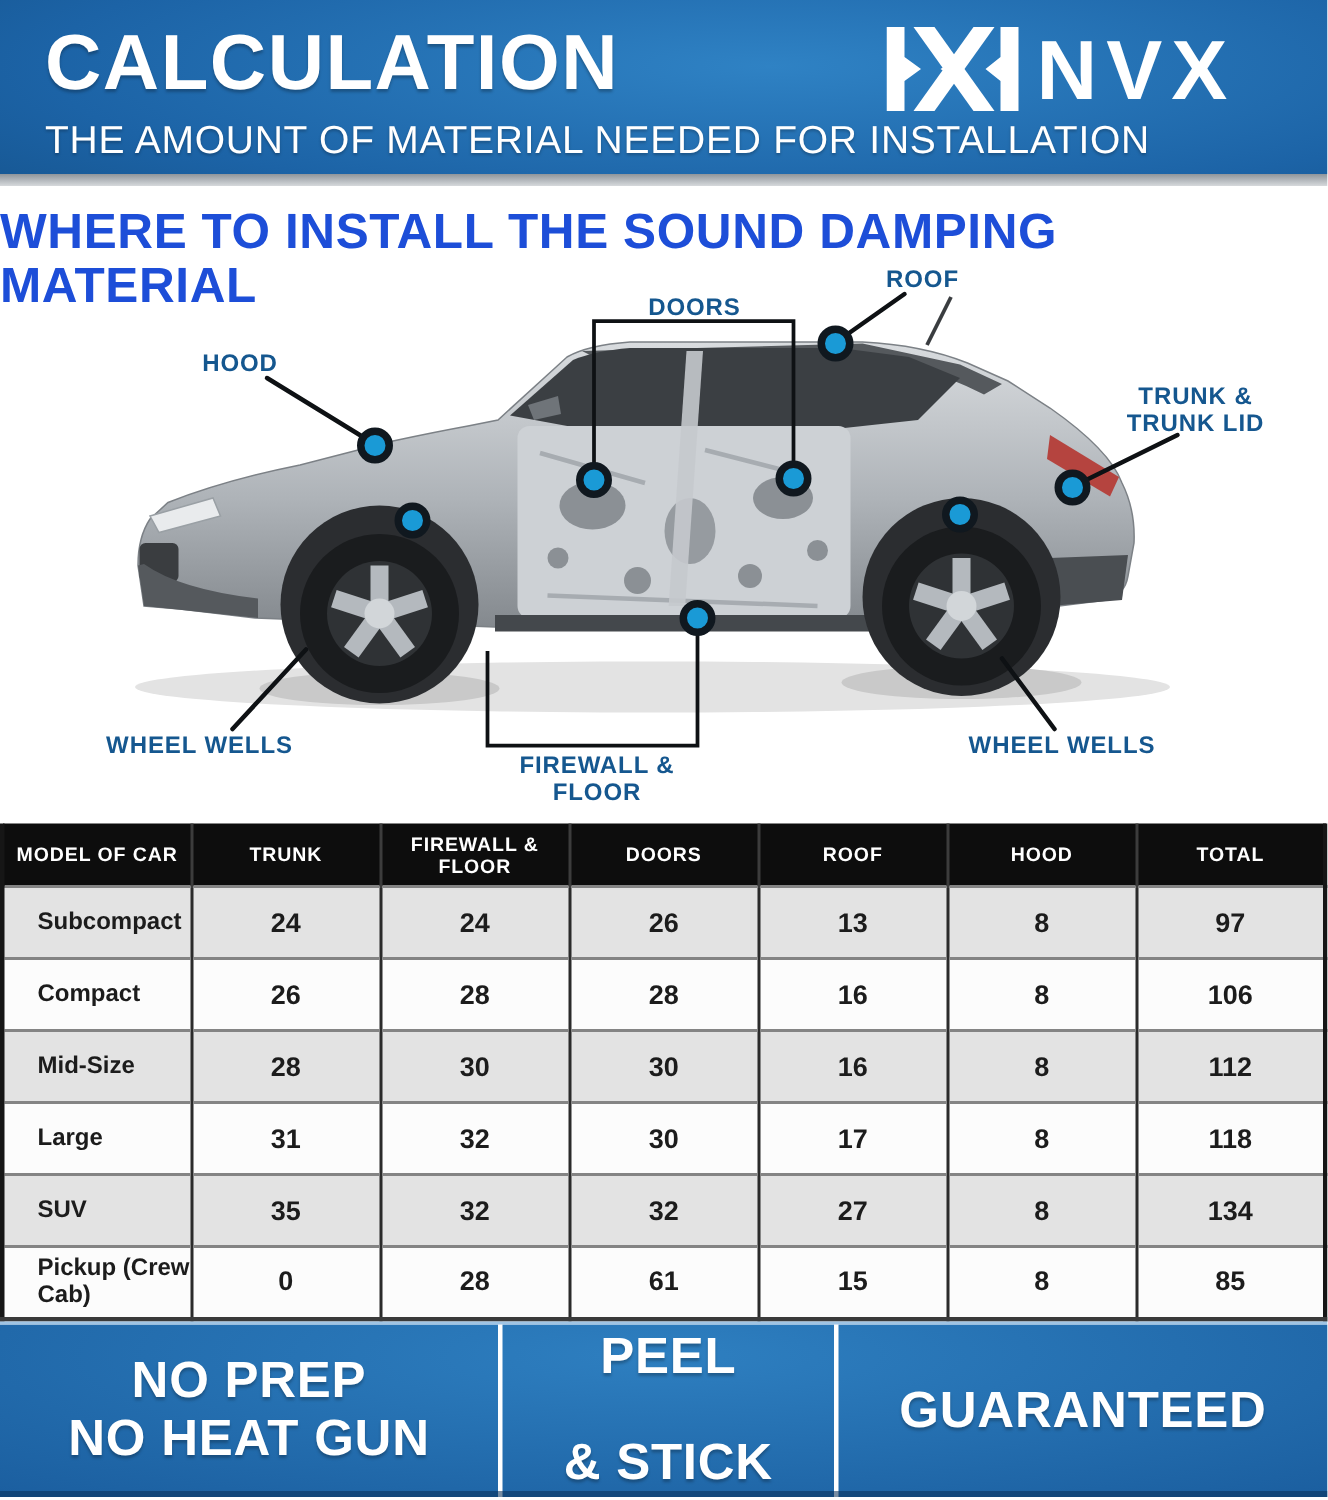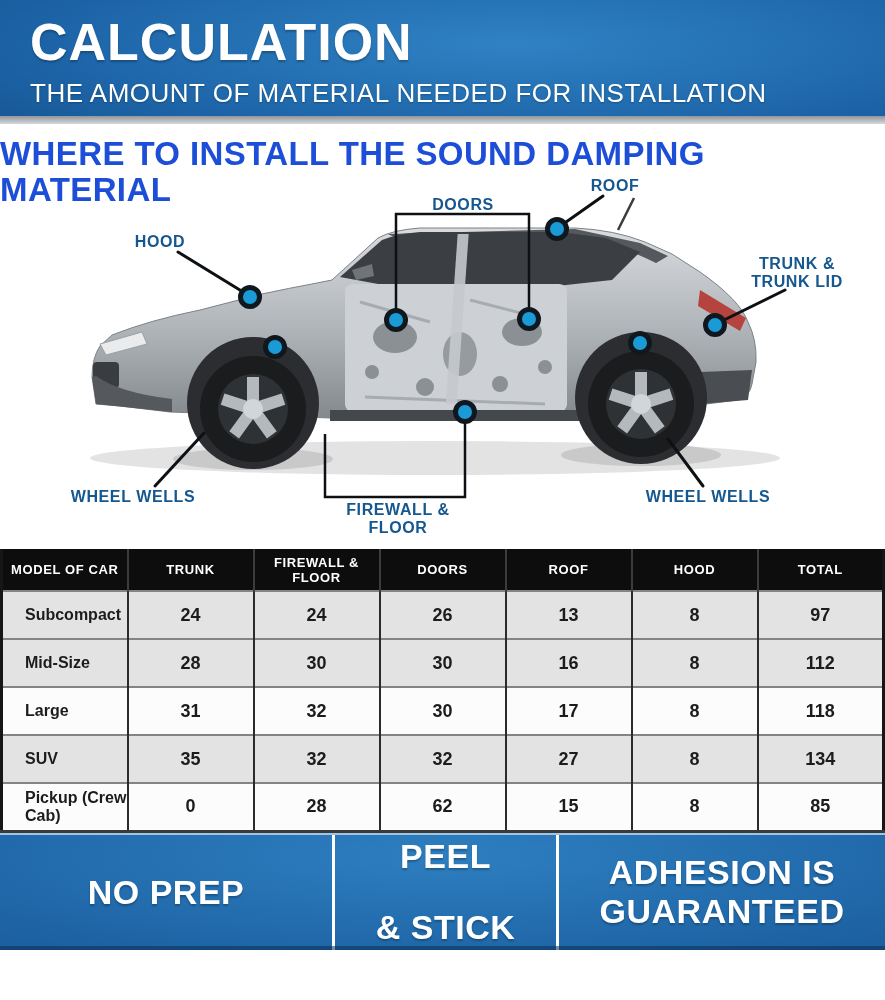--- a/index.html
+++ b/index.html
@@ -52,20 +52,33 @@
     text-align:center; text-shadow:0 2px 2px rgba(0,0,0,.25); }
   .fc1 { flex:0 0 332px; }
   .fc2 { flex:0 0 224px; border-left:3px solid #fff;gap:32px; }
   .fc3 { flex:1 1 auto;  border-left:3px solid #fff; }
 </style>
 </head>
 <body>
 
 <div class="header">
   <div class="header-title">CALCULATION</div>
+  <div class="logo">
+    <svg width="268" height="60" viewBox="0 0 268 60">
+      <g fill="#ffffff">
+
+        <polygon points="0,2 12,2 12,22 23,30 12,38 12,58 0,58"></polygon>
+        <polygon points="18,2 32,2 72,58 58,58"></polygon>
+        <polygon points="58,2 72,2 32,58 18,58"></polygon>
+        <polygon points="36,30 45,24 45,36"></polygon>
+        <polygon points="76,2 88,2 88,58 76,58 76,38 66,30 76,22"></polygon>
+      </g>
+      <text x="100" y="50" fill="#ffffff" font-family="Liberation Sans, sans-serif" font-size="56" font-weight="bold" letter-spacing="6">NVX</text>
+    </svg>
+  </div>
   <div class="header-sub">THE AMOUNT OF MATERIAL NEEDED FOR INSTALLATION</div>
 </div>
 
 <div class="divider"></div>
 
 <div class="section-heading">WHERE TO INSTALL THE SOUND DAMPING MATERIAL</div>
 
 <div class="diagram">
 <svg viewBox="0 0 885 377" width="885" height="377">
   <defs>
@@ -198,20 +211,29 @@
   <tbody id="tbody-rows">
       <tr class="alt">
         <td class="model">Subcompact</td>
         <td class="value">24</td>
         <td class="value">24</td>
         <td class="value">26</td>
         <td class="value">13</td>
         <td class="value">8</td>
         <td class="value">97</td>
       </tr>
+      <tr class="plain">
+        <td class="model">Compact</td>
+        <td class="value">26</td>
+        <td class="value">28</td>
+        <td class="value">28</td>
+        <td class="value">16</td>
+        <td class="value">8</td>
+        <td class="value">106</td>
+      </tr>
       <tr class="alt">
         <td class="model">Mid-Size</td>
         <td class="value">28</td>
         <td class="value">30</td>
         <td class="value">30</td>
         <td class="value">16</td>
         <td class="value">8</td>
         <td class="value">112</td>
       </tr>
       <tr class="plain">
@@ -229,33 +251,33 @@
         <td class="value">32</td>
         <td class="value">32</td>
         <td class="value">27</td>
         <td class="value">8</td>
         <td class="value">134</td>
       </tr>
       <tr class="plain">
         <td class="model">Pickup (Crew Cab)</td>
         <td class="value">0</td>
         <td class="value">28</td>
-        <td class="value">62</td>
+        <td class="value">61</td>
         <td class="value">15</td>
         <td class="value">8</td>
         <td class="value">85</td>
       </tr>
     </tbody>
 </table>
 
 <div class="footer">
   <div class="footer-cell fc1">
     <span>NO PREP</span>
+    <span>NO HEAT GUN</span>
   </div>
   <div class="footer-cell fc2">
     <span>PEEL</span>
     <span>&amp; STICK</span>
   </div>
   <div class="footer-cell fc3">
-    <span>ADHESION IS</span>
     <span>GUARANTEED</span>
   </div>
 </div>
 
 </body></html>

